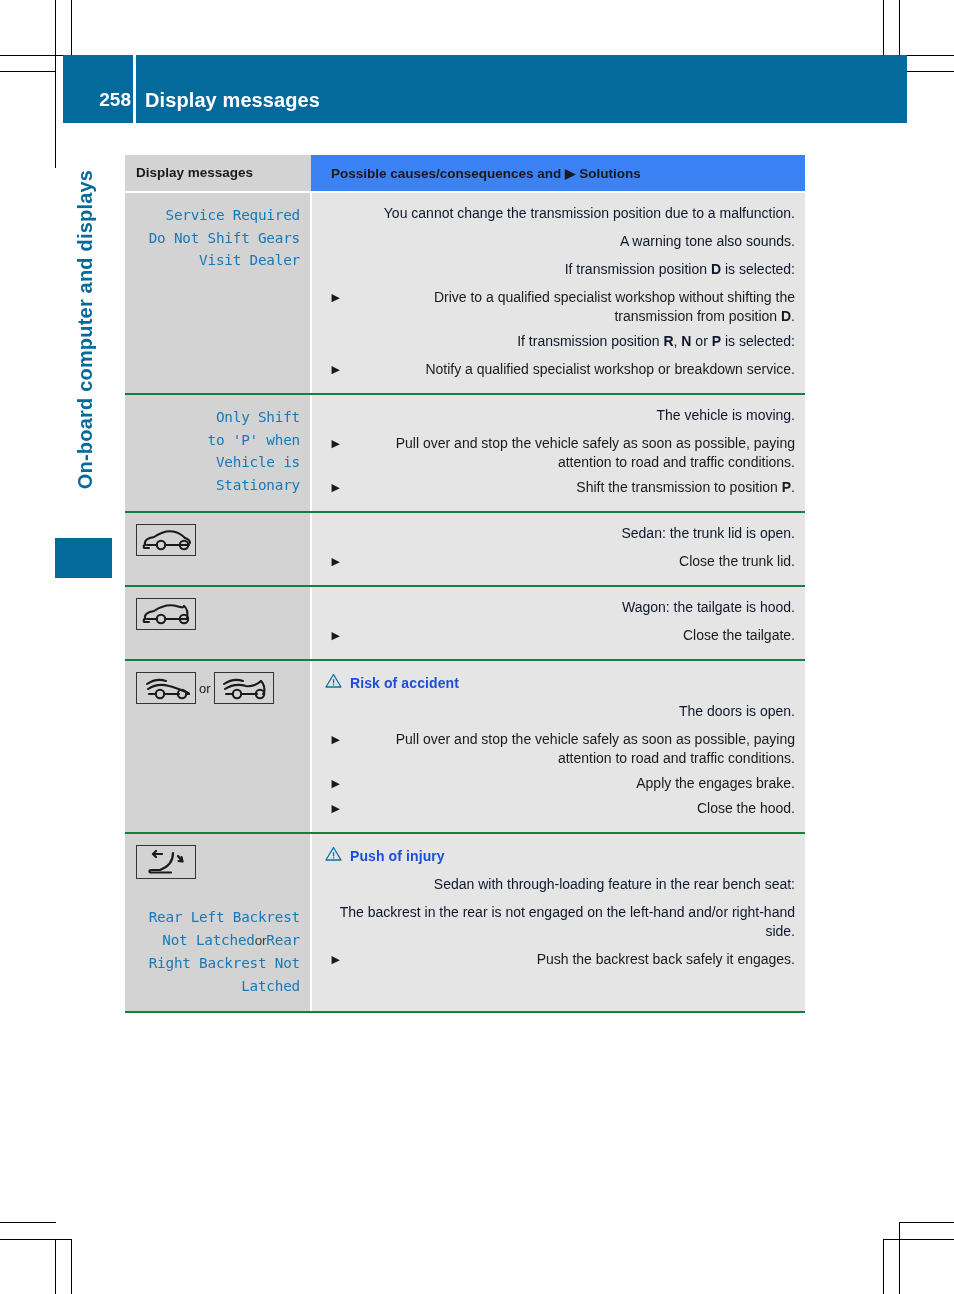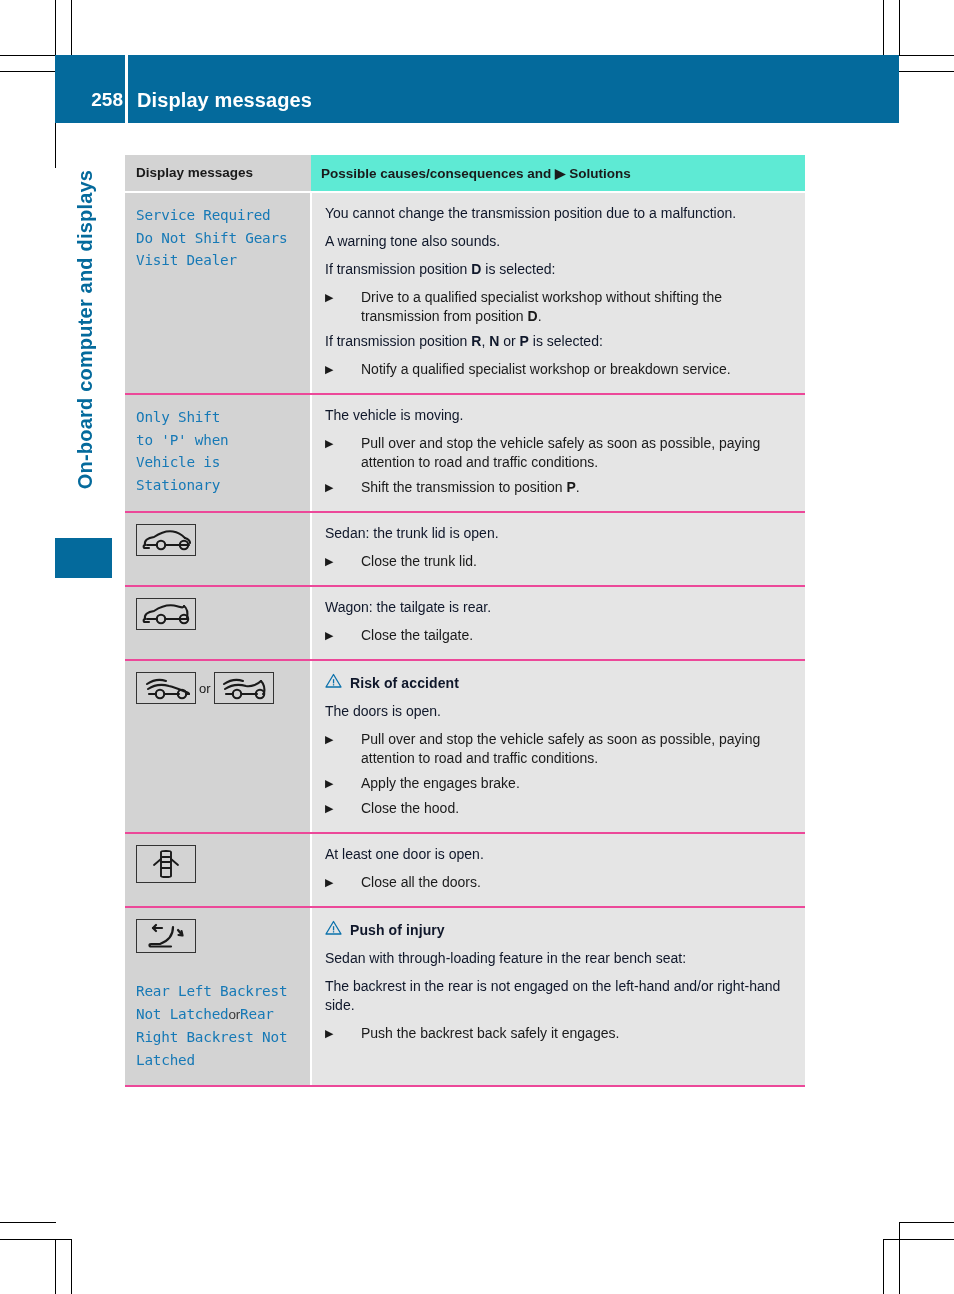--- a/index.html
+++ b/index.html
@@ -19,21 +19,21 @@
   .crop {
     position: absolute;
     background: #000000;
   }
   .crop.v { width: 1px; }
   .crop.h { height: 1px; }
 
   
   #header-bar {
     position: absolute;
-    left: 55px;
+    left: 63px;
     top: 55px;
     width: 844px;
     height: 68px;
     background: #046a9c;
   }
   #page-number {
     position: absolute;
     left: 0;
     top: 0;
     width: 68px;
@@ -102,34 +102,35 @@
     border-collapse: collapse;
     table-layout: fixed;
   }
   #messages-table col.c1 { width: 186px; }
   #messages-table col.c2 { width: 494px; }
 
   #messages-table th,
   #messages-table td {
     vertical-align: top;
     padding: 0;
-    border-bottom: 2px solid #ec4899;
+    border-bottom: 2px solid #15803d;
+    text-align: right;
   }
   #messages-table th {
     background: #d3d3d3;
     font-size: 13.5px;
     font-weight: bold;
     color: #1a1a1a;
     padding: 10px 12px 10px 11px;
     text-align: left;
     border-bottom: 2px solid #ffffff;
   }
   #messages-table th.head-right {
-    background: #5eead4;
-    padding-left: 10px;
+    background: #3b82f6;
+    padding-left: 20px;
   }
   #messages-table td.col-msg {
     background: #d3d3d3;
     padding: 11px 10px 14px 11px;
     border-right: 2px solid #ffffff;
   }
   #messages-table td.col-desc {
     background: #e5e5e5;
     padding: 11px 10px 14px 13px;
   }
@@ -178,21 +179,21 @@
   
   .warn {
     display: flex;
     align-items: center;
     margin: 1px 0 10px 0;
   }
   .warn-tri { flex: 0 0 auto; margin-right: 8px; }
   .warn-label {
     font-size: 14px;
     font-weight: bold;
-    color: #0f172a;
+    color: #1d4ed8;
     letter-spacing: 0.1px;
   }
 
   
   .icon-row { display: flex; align-items: center; }
   .icon-box {
     border: 1.6px solid #333333;
     background: #d3d3d3;
     padding: 2px 3px;
     display: inline-block;
@@ -317,21 +318,21 @@
                   <path d="M44 5 C47 7 48 12 47 18"></path>
                   <path d="M7 18 L17 18 M26 18 L41 18 M41 18 L47 18"></path>
                 </g>
                 <circle cx="21" cy="18" r="4.2" fill="none" stroke="#1a1a1a" stroke-width="2.1"></circle>
                 <circle cx="44" cy="18" r="4.2" fill="none" stroke="#1a1a1a" stroke-width="2.1"></circle>
                 <path d="M5 18 C3.2 18 3.2 21 5 21 L9 21" fill="none" stroke="#1a1a1a" stroke-width="2.1" stroke-linecap="round"></path>
               </svg></span>
           </div>
         </td>
         <td class="col-desc">
-          <p class="desc-p">Wagon: the tailgate is rear.</p>
+          <p class="desc-p">Wagon: the tailgate is hood.</p>
           <div class="step">
             <span class="step-arrow">▶</span>
             <span class="step-text">Close the tailgate.</span>
           </div>
         </td>
       </tr>
       <tr>
         <td class="col-msg">
           <div class="icon-row">
             <span class="icon-box"><svg width="52" height="26" viewBox="0 0 52 26" xmlns="http://www.w3.org/2000/svg">
@@ -373,43 +374,20 @@
             <span class="step-arrow">▶</span>
             <span class="step-text">Pull over and stop the vehicle safely as soon as possible, paying attention to road and traffic conditions.</span>
           </div>
           <div class="step">
             <span class="step-arrow">▶</span>
             <span class="step-text">Apply the engages brake.</span>
           </div>
           <div class="step">
             <span class="step-arrow">▶</span>
             <span class="step-text">Close the hood.</span>
-          </div>
-        </td>
-      </tr>
-      <tr>
-        <td class="col-msg">
-          <div class="icon-row">
-            <span class="icon-box"><svg width="52" height="32" viewBox="0 0 52 32" xmlns="http://www.w3.org/2000/svg">
-                <g fill="none" stroke="#1a1a1a" stroke-width="1.9" stroke-linecap="round" stroke-linejoin="round">
-                  <path d="M21 4 C21 2.5 31 2.5 31 4 L31 28 C31 29.5 21 29.5 21 28 Z"></path>
-                  <path d="M22.5 9 L29.5 9"></path>
-                  <path d="M22 14 L30 14"></path>
-                  <path d="M22 20 L30 20"></path>
-                  <path d="M21 11 L14 17"></path>
-                  <path d="M31 11 L38 17"></path>
-                </g>
-              </svg></span>
-          </div>
-        </td>
-        <td class="col-desc">
-          <p class="desc-p">At least one door is open.</p>
-          <div class="step">
-            <span class="step-arrow">▶</span>
-            <span class="step-text">Close all the doors.</span>
           </div>
         </td>
       </tr>
       <tr>
         <td class="col-msg">
           <div class="icon-row">
             <span class="icon-box"><svg width="52" height="28" viewBox="0 0 52 28" xmlns="http://www.w3.org/2000/svg">
                 <g fill="none" stroke="#1a1a1a" stroke-width="2.2" stroke-linecap="round" stroke-linejoin="round">
                   <path d="M33 5 C33 13 28 19 20 22 L11 22 C9 22 9 24.5 11 24.5 L31 24.5"></path>
                   <path d="M22 6 L13 6"></path>

